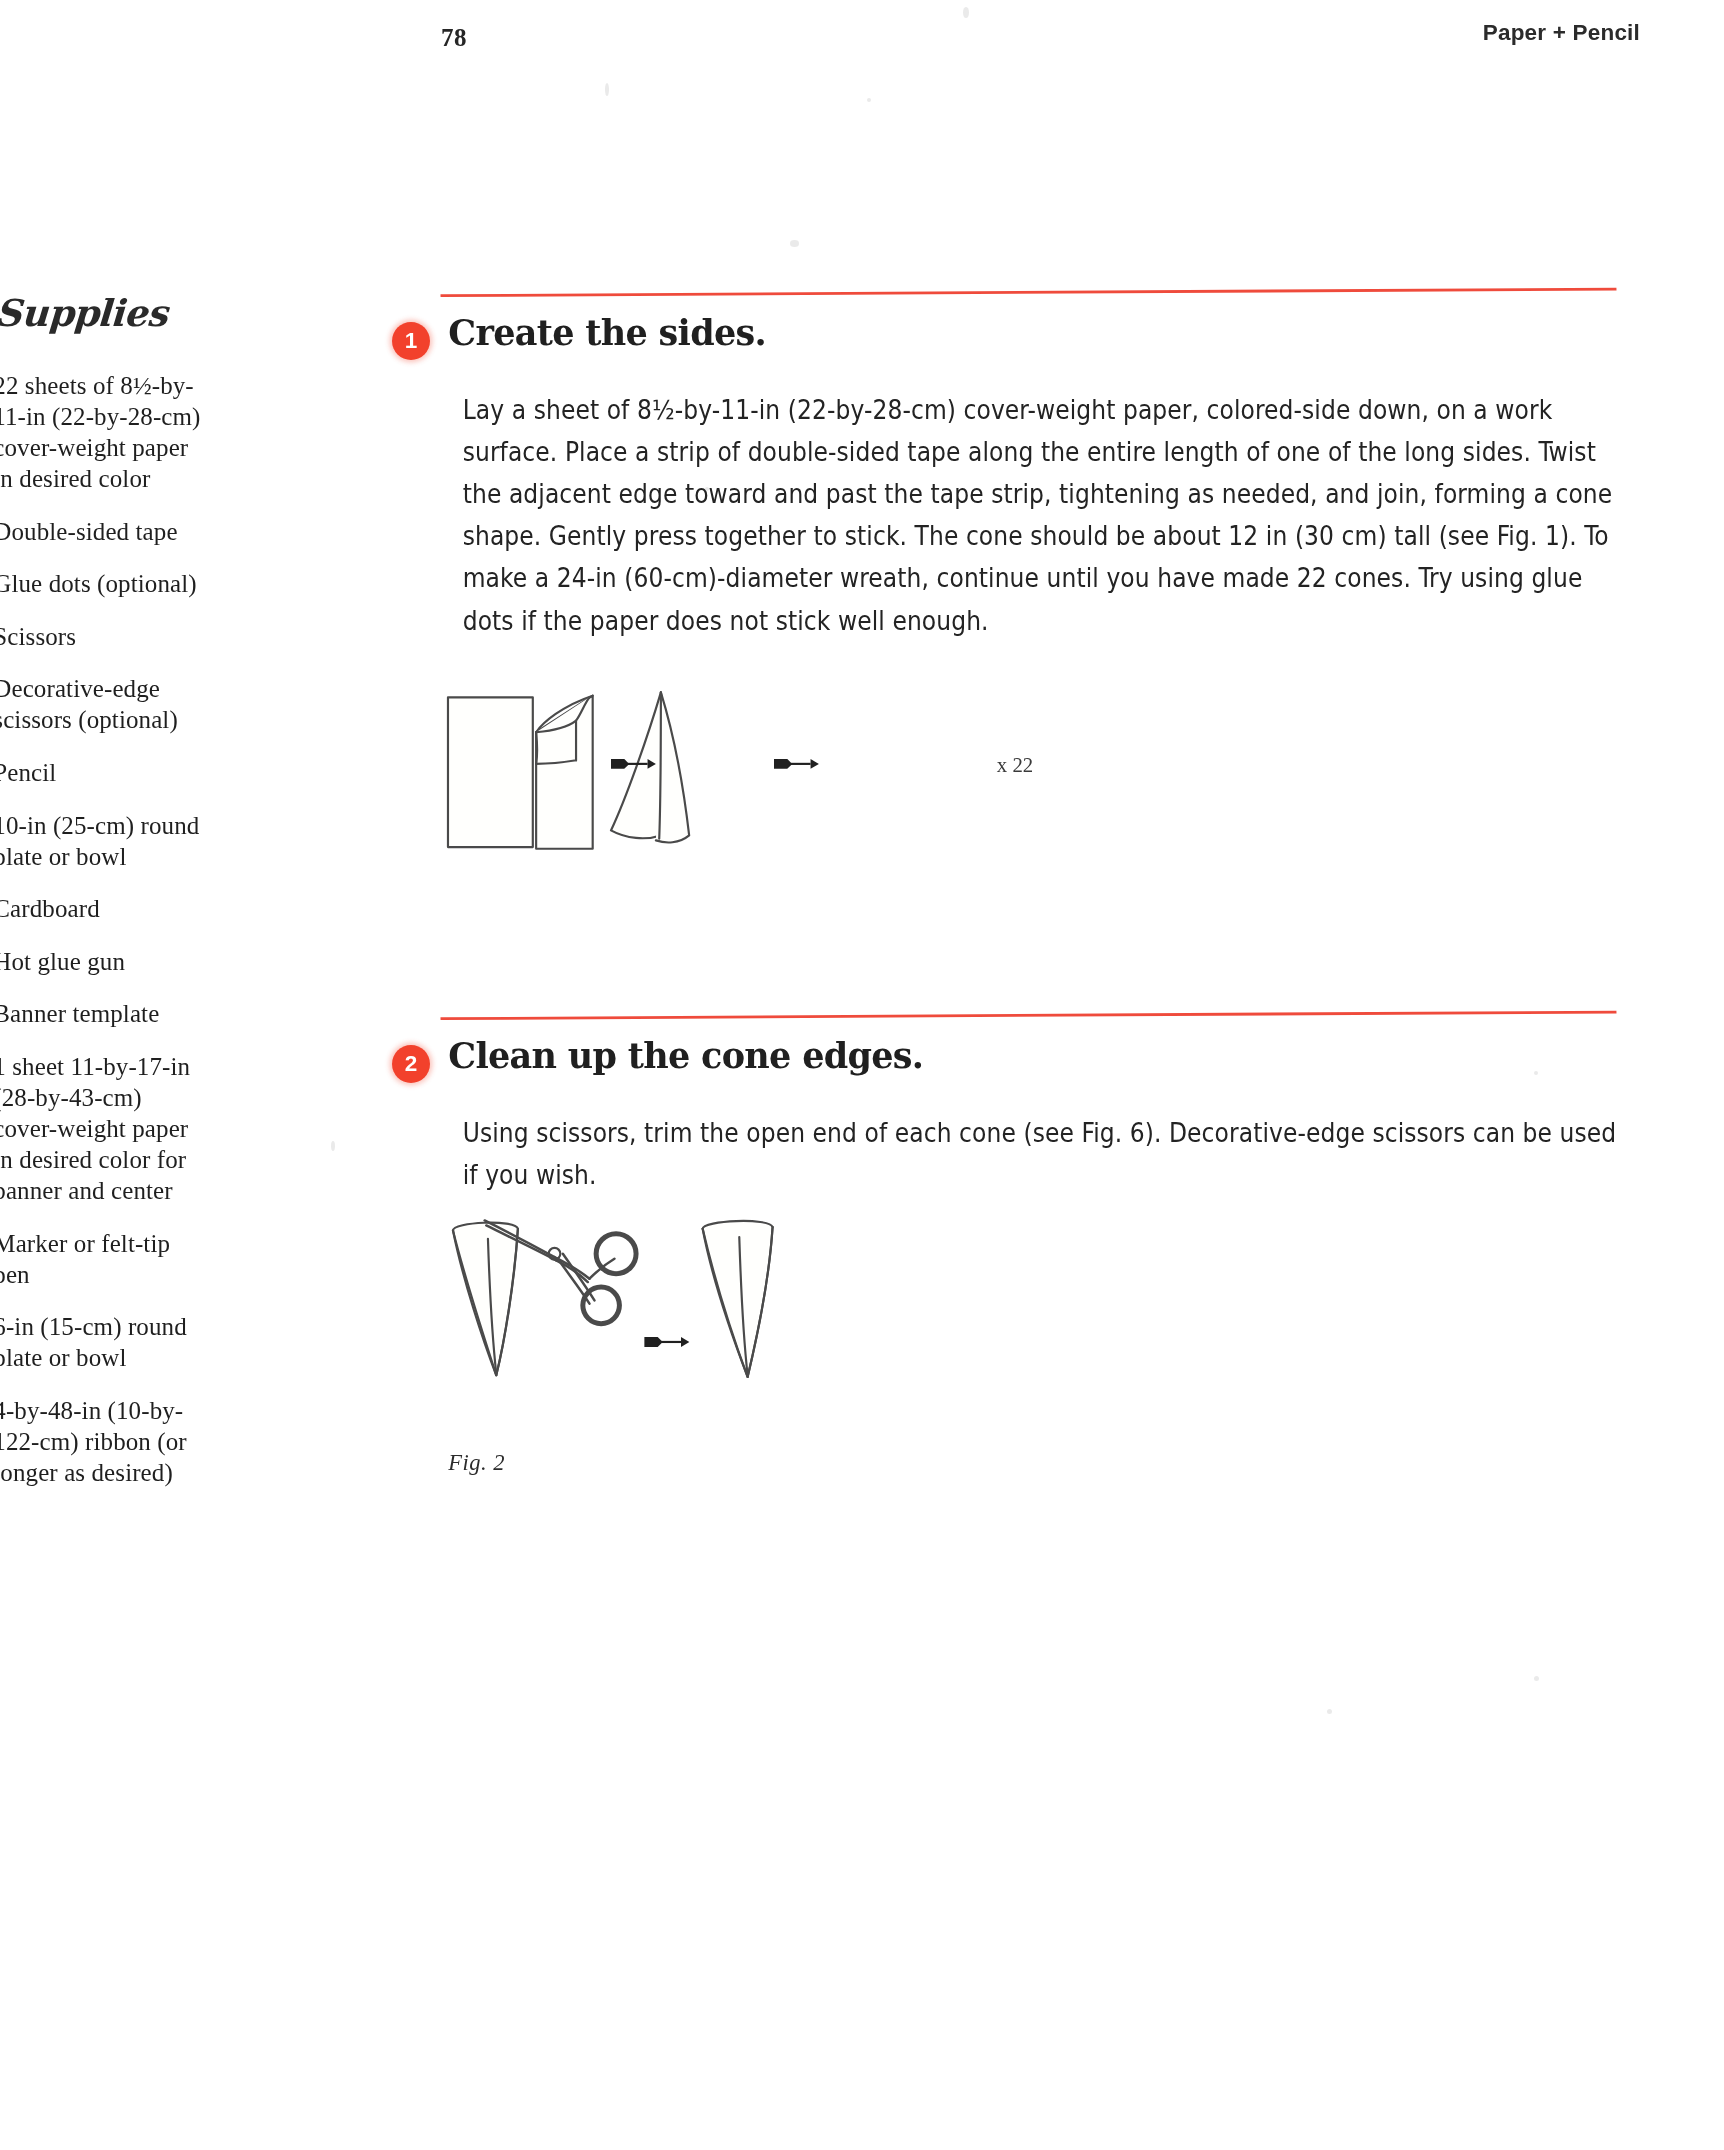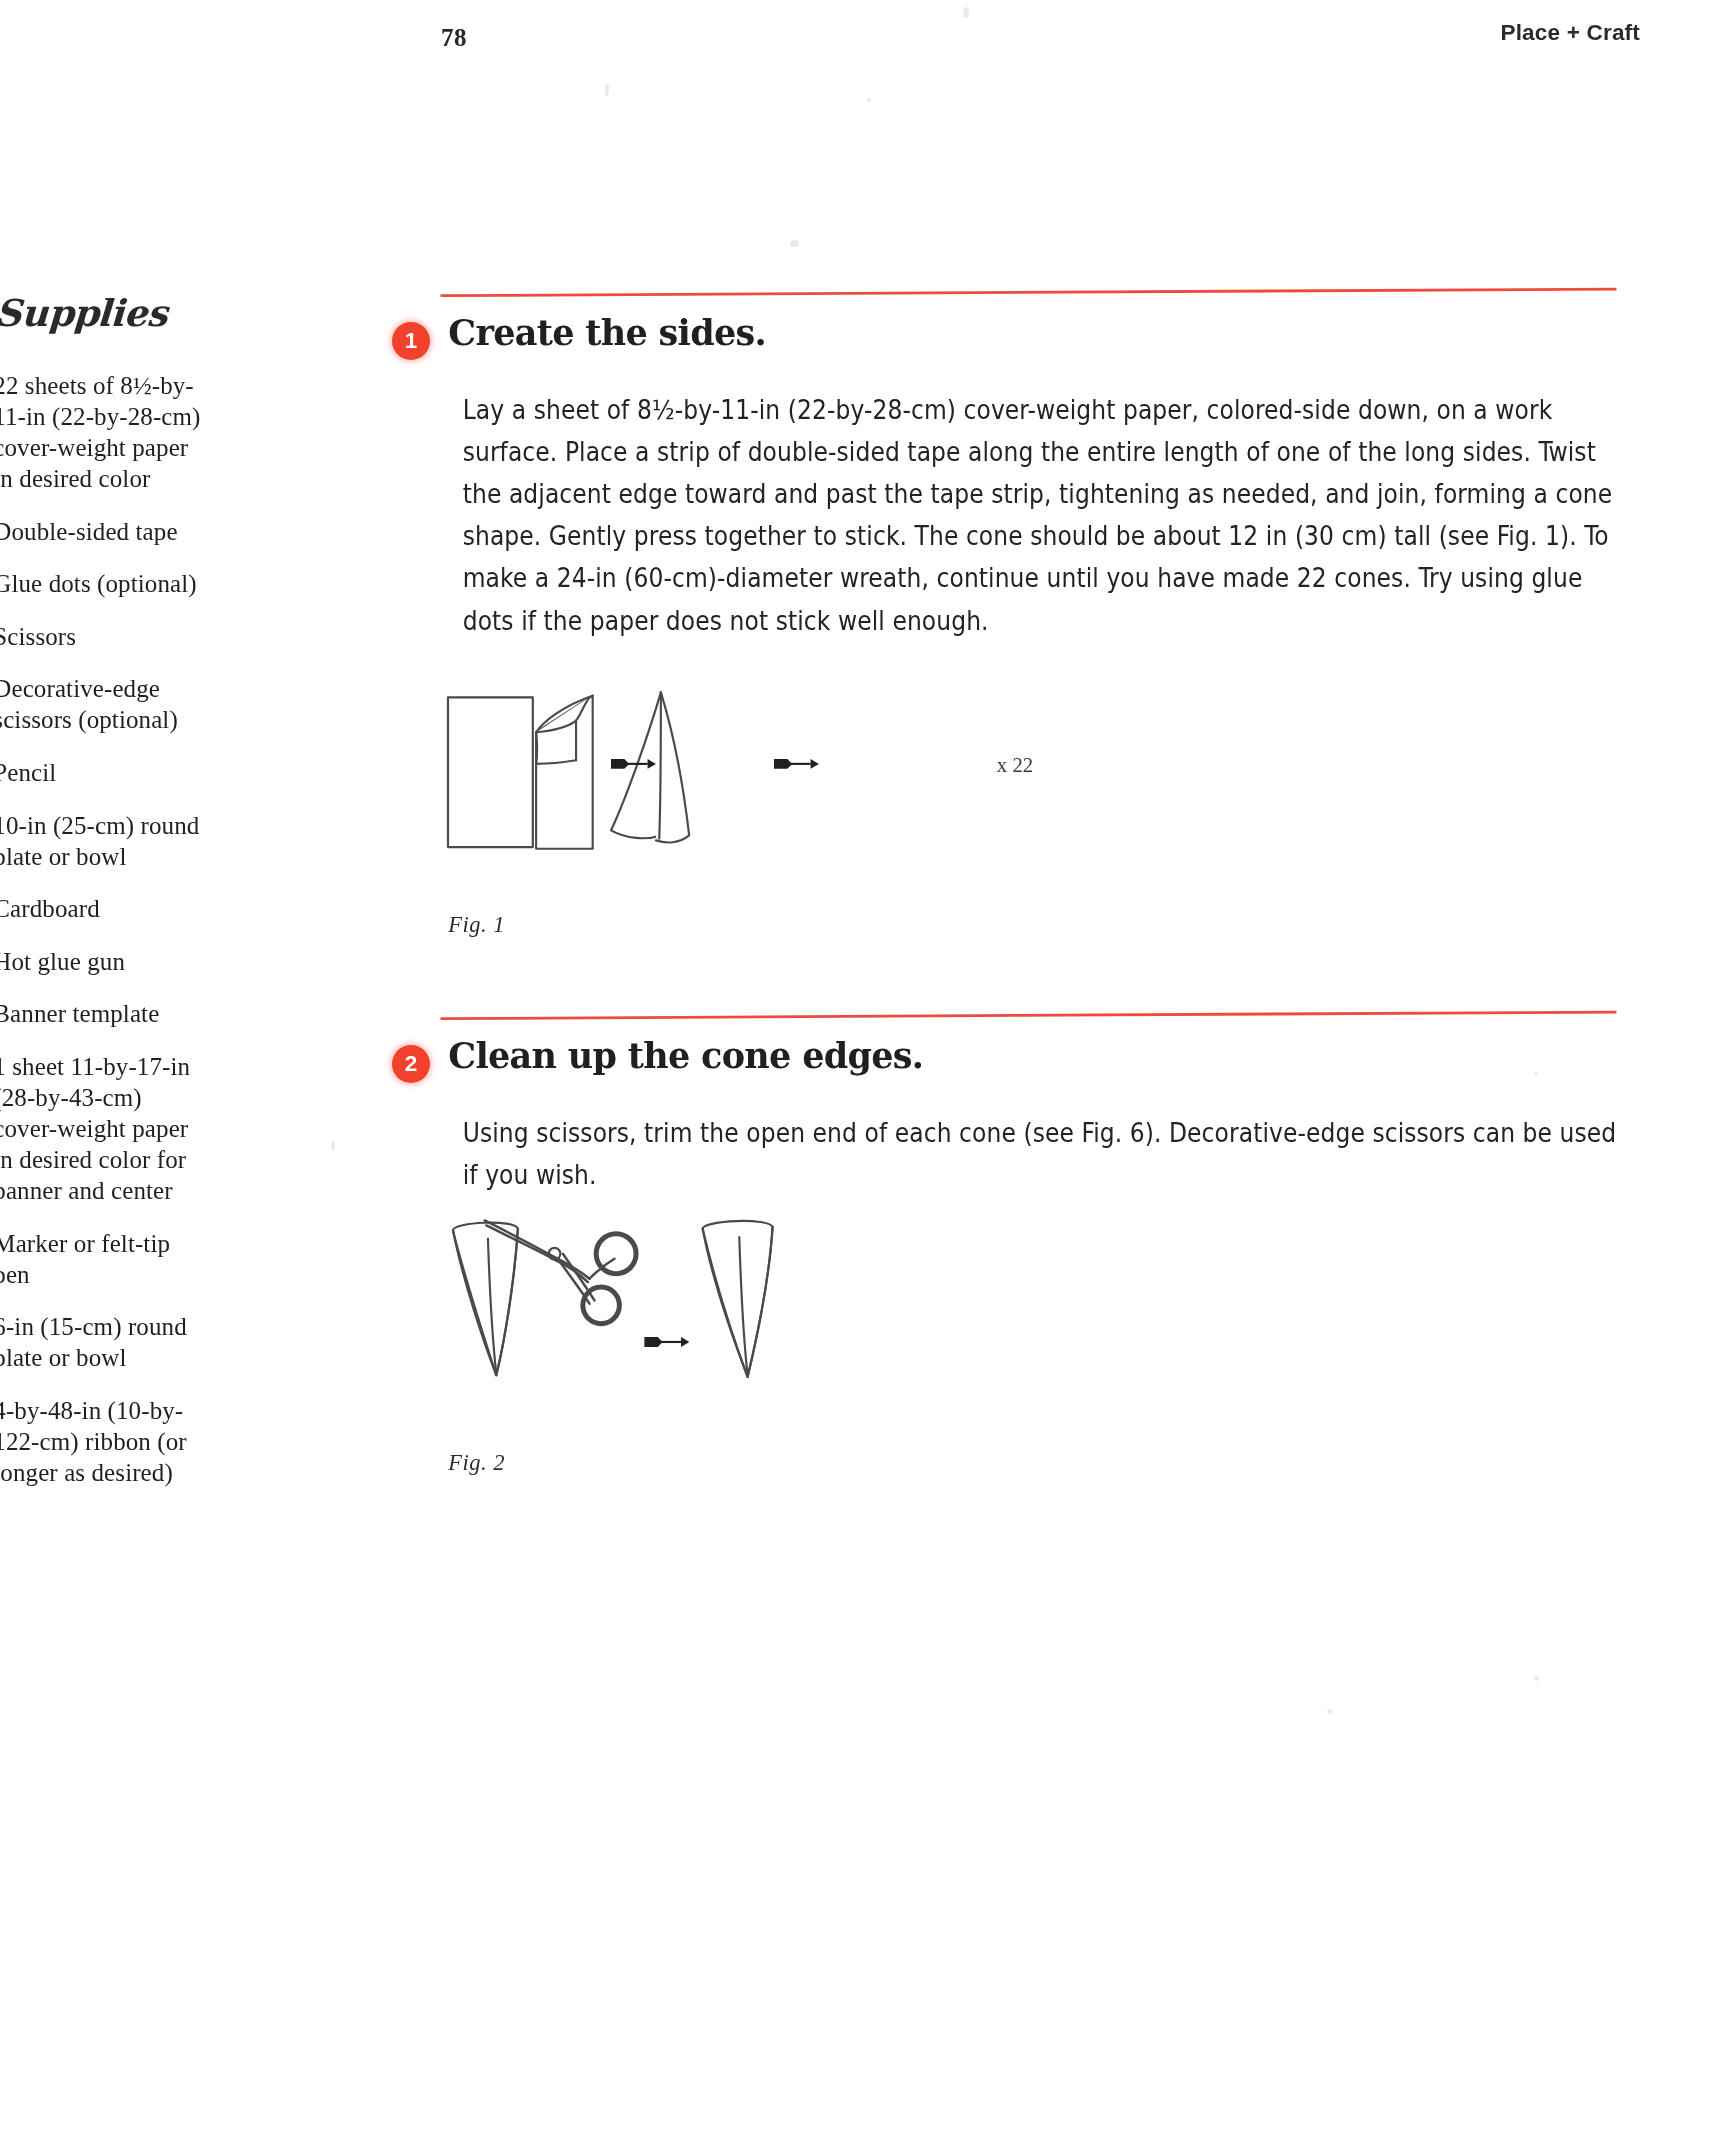--- a/index.html
+++ b/index.html
@@ -165,21 +165,21 @@
     background: #d9d9d9;
     border-radius: 50%;
     opacity: 0.55;
   }
 </style>
 </head>
 <body>
 
 <div class="running-head">
   <div class="folio">78</div>
-  <div class="book-title">Place + Craft</div>
+  <div class="book-title">Paper + Pencil</div>
 </div>
 
 <div class="supplies-col">
   <div class="supplies-heading">Supplies</div>
   <ul class="supplies-list">
     <li>22 sheets of 8½-by-11-in (22-by-28-cm) cover-weight paper in desired color</li>
     <li>Double-sided tape</li>
     <li>Glue dots (optional)</li>
     <li>Scissors</li>
     <li>Decorative-edge scissors (optional)</li>
@@ -237,21 +237,20 @@
       </g>
       <g transform="translate(196,96)"></g>
       <g transform="translate(404,96)">
         <path d="M0 -6 L16 -6 L22 0 L16 6 L0 6 Z" fill="#202020"></path>
         <line x1="20" y1="0" x2="44" y2="0" stroke="#202020" stroke-width="2.6"></line>
         <path d="M44 -6 L54 0 L44 6 Z" fill="#202020"></path>
       </g>
 
       <text x="672" y="106" font-family="Liberation Serif, serif" font-size="25" fill="#3a3a3a">x 22</text>
     </svg>
-    <div class="figure-caption" style="margin-top:20px; margin-left:10px;">Fig. 1</div>
   </div>
 
   <div class="step" style="top:1010px;">
     <div class="step-rule">
       <svg width="1181" height="11.6" viewBox="0 0 1420 14">
         <line x1="0" y1="10.5" x2="1420" y2="2.5" stroke="#ef4b3c" stroke-width="3.4"></line>
       </svg>
     </div>
     <div class="step-badge">2</div>
     <div class="step-title">Clean up the cone edges.</div>

